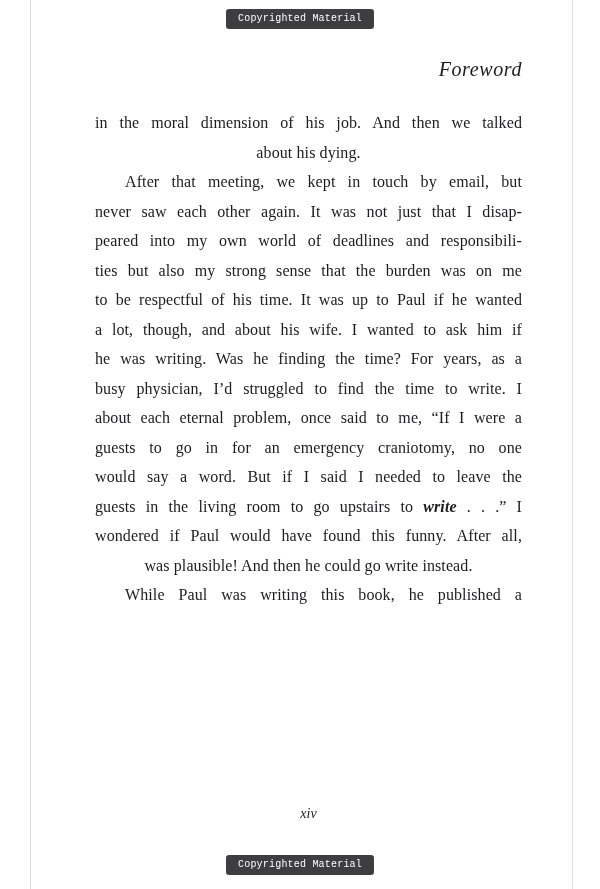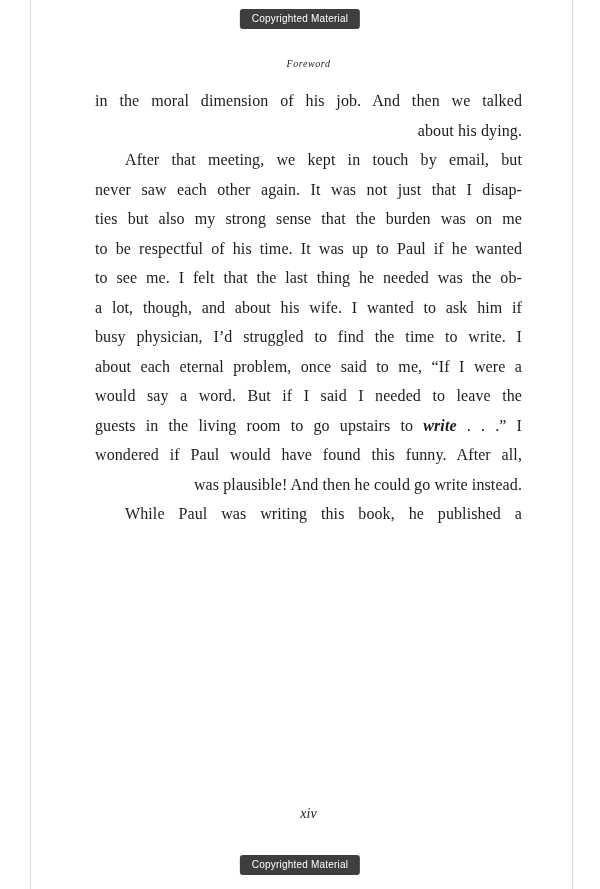--- a/index.html
+++ b/index.html
@@ -16,40 +16,40 @@
   .edge {
     position: absolute; top: 0; bottom: 0; width: 1px;
     background: var(--edge, #dcdcdc);
   }
   .edge-left  { left: 30px; }
   .edge-right { left: 572px; }
   .badge {
     position: absolute; left: 50%; transform: translateX(-50%);
     background: var(--badge-bg, #3e3e40);
     color: var(--badge-text, #ffffff);
-    font-family: Liberation Sans, sans-serif;
+    font-family: Liberation Mono, monospace;
     font-size: 10px; letter-spacing: 0.2px;
     padding: 4px 12px 5px; border-radius: 3px;
     white-space: nowrap;
   }
   .badge-top    { top: 9px; }
   .badge-bottom { top: 855px; }
   .heading {
     position: absolute; top: 58px; left: 95px; width: 427px;
-    text-align: center; font-style: italic;
-    font-size: 10px; letter-spacing: 0.6px;
+    text-align: right; font-style: italic;
+    font-size: 20px; letter-spacing: 0.6px;
     color: var(--text, #1c1c1e);
   }
   .body-text {
-    position: absolute; top: 86px; left: 95px; width: 427px;
+    position: absolute; top: 108px; left: 95px; width: 427px;
     font-size: 16px; line-height: 29.5px;
     color: var(--text, #1c1c1e);
     letter-spacing: 0.1px;
   }
-  .line { text-align: right; }
+  .line { text-align: center; }
   .line.just { text-align: justify; text-align-last: justify; }
   .line.indent { text-indent: 30px; }
   .it { font-style: italic; font-weight: bold; }
   .page-number {
     position: absolute; top: 806px; left: 95px; width: 427px;
     text-align: center; font-style: italic; font-size: 14px;
     color: var(--text, #1c1c1e);
   }
 </style>
 </head>
@@ -61,26 +61,28 @@
 
   <div class="badge badge-top">Copyrighted Material</div>
 
   <div class="heading">Foreword</div>
 
   <div class="body-text">
       <div class="line just"><span>in the moral dimension of his job. And then we talked</span></div>
       <div class="line"><span>about his dying.</span></div>
       <div class="line just indent"><span>After that meeting, we kept in touch by email, but</span></div>
       <div class="line just"><span>never saw each other again. It was not just that I disap-</span></div>
+      <div class="line just"><span>peared into my own world of deadlines and responsibili-</span></div>
       <div class="line just"><span>ties but also my strong sense that the burden was on me</span></div>
       <div class="line just"><span>to be respectful of his time. It was up to Paul if he wanted</span></div>
-      <div class="line just"><span>to see me. I felt that the last thing he needed was the ob-</span></div>
       <div class="line just"><span>a lot, though, and about his wife. I wanted to ask him if</span></div>
+      <div class="line just"><span>he was writing. Was he finding the time? For years, as a</span></div>
       <div class="line just"><span>busy physician, I’d struggled to find the time to write. I</span></div>
       <div class="line just"><span>about each eternal problem, once said to me, “If I were a</span></div>
+      <div class="line just"><span>guests to go in for an emergency craniotomy, no one</span></div>
       <div class="line just"><span>would say a word. But if I said I needed to leave the</span></div>
       <div class="line just"><span>guests in the living room to go upstairs to </span><span class="it">write</span><span> . . .” I</span></div>
       <div class="line just"><span>wondered if Paul would have found this funny. After all,</span></div>
       <div class="line"><span>was plausible! And then he could go write instead.</span></div>
       <div class="line just indent"><span>While Paul was writing this book, he published a</span></div>
     </div>
 
   <div class="page-number">xiv</div>
 
   <div class="badge badge-bottom">Copyrighted Material</div>

